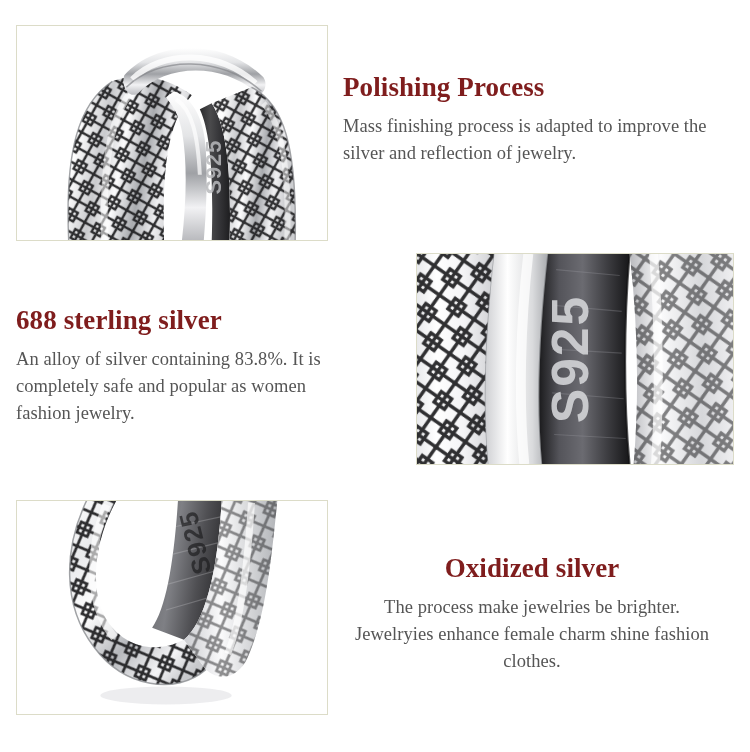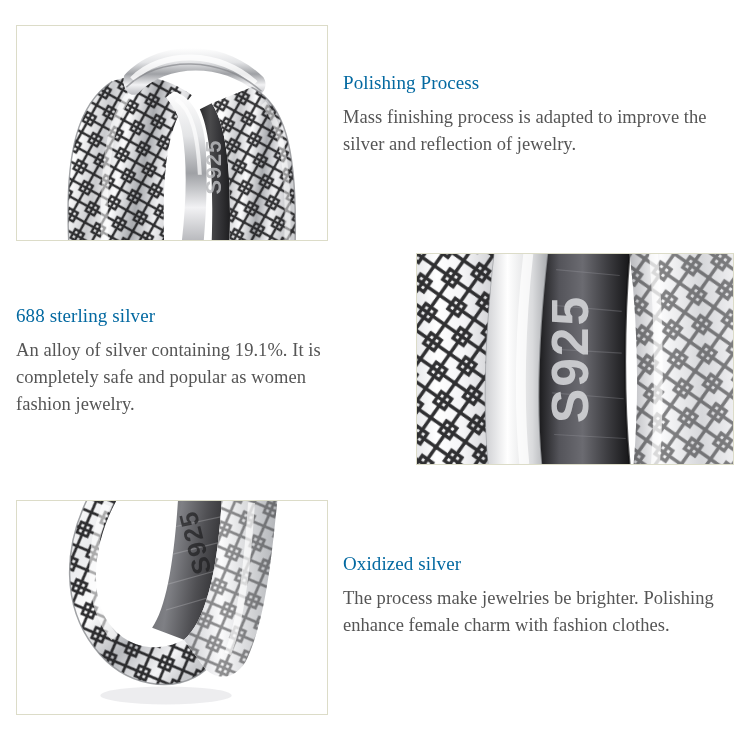--- a/index.html
+++ b/index.html
@@ -25,28 +25,28 @@
   .photo-frame svg { display: block; width: 100%; height: 100%; }
 
   
   #panel-1 { left: 16px;  top: 25px;  width: 312px; height: 216px; }
   #panel-2 { left: 416px; top: 253px; width: 318px; height: 212px; }
   #panel-3 { left: 16px;  top: 500px; width: 312px; height: 215px; }
 
   .text-block { position: absolute; }
   #text-1 { left: 343px; top: 72px;  width: 372px; }
   #text-2 { left: 16px;  top: 305px; width: 345px; }
-  #text-3 { left: 343px; top: 553px; width: 378px; }
+  #text-3 { left: 343px; top: 553px; width: 378px; text-align: center; }
 
   .heading {
     margin: 0 0 10px 0;
-    font-size: 19px;
-    font-weight: 400;
+    font-size: 27px;
+    font-weight: 700;
     line-height: 1.15;
-    color: #0369a1;
+    color: #7f1d1d;
     letter-spacing: 0.1px;
   }
   .body-copy {
     margin: 0;
     font-size: 18.5px;
     line-height: 1.46;
     color: #555555;
     letter-spacing: 0.05px;
   }
 </style>
@@ -268,19 +268,19 @@
   </svg>
 </div>
 
 <div class="text-block" id="text-1">
   <h2 class="heading">Polishing Process</h2>
   <p class="body-copy">Mass finishing process is adapted to improve the silver and reflection of jewelry.</p>
 </div>
 
 <div class="text-block" id="text-2">
   <h2 class="heading">688 sterling silver</h2>
-  <p class="body-copy">An alloy of silver containing 19.1%. It is completely safe and popular as women fashion jewelry.</p>
+  <p class="body-copy">An alloy of silver containing 83.8%. It is completely safe and popular as women fashion jewelry.</p>
 </div>
 
 <div class="text-block" id="text-3">
   <h2 class="heading">Oxidized silver</h2>
-  <p class="body-copy">The process make jewelries be brighter. Polishing enhance female charm with fashion clothes.</p>
+  <p class="body-copy">The process make jewelries be brighter. Jewelryies enhance female charm shine fashion clothes.</p>
 </div>
 
 </body></html>

